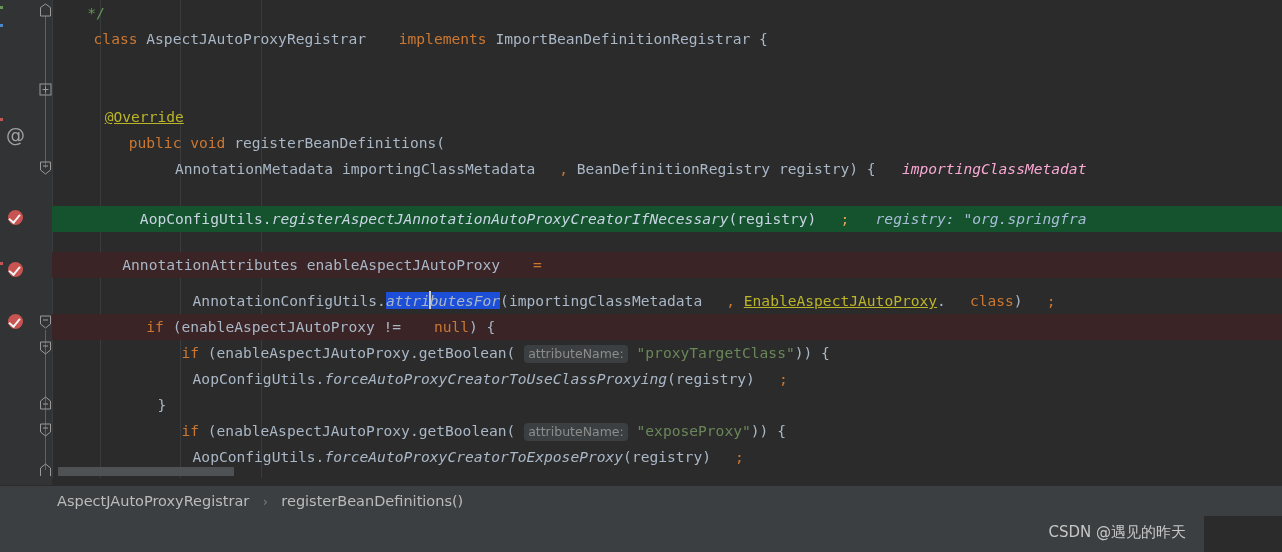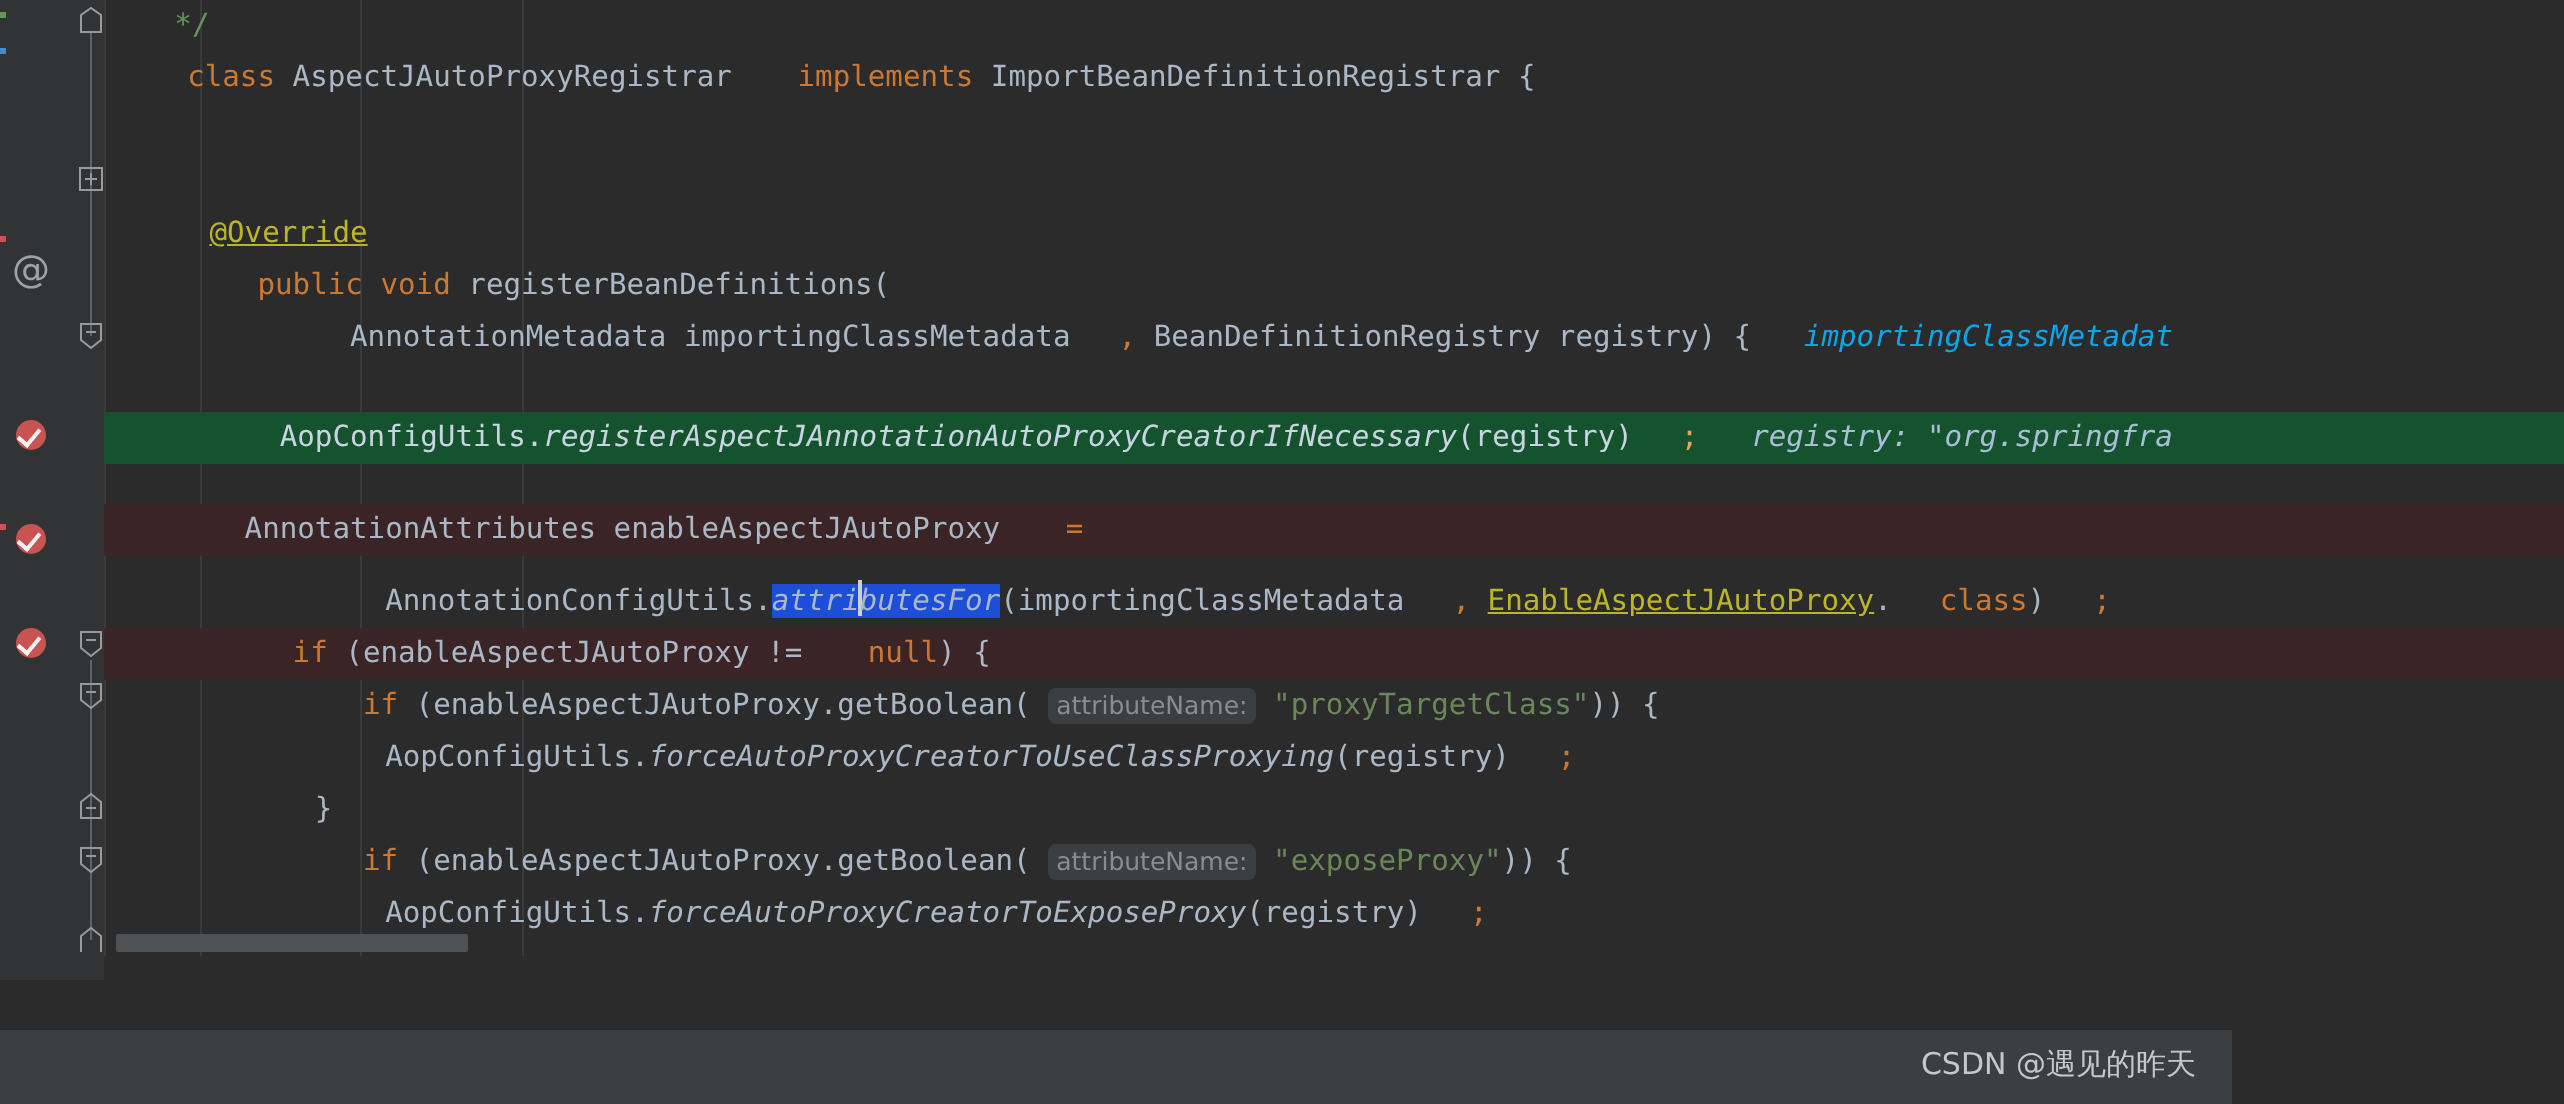--- a/index.html
+++ b/index.html
@@ -124,21 +124,21 @@
   .hint {
     background: #3B3F41;
     color: #8C8C8C;
     border-radius: 4px;
     padding: 1px 4px 2px 4px;
     font-family: "DejaVu Sans", "Liberation Sans", sans-serif;
     font-size: 12.5px;
   }
   
   .vhint {
-    color: #0ea5e9;
+    color: #f9a8d4;
     font-style: italic;
   }
   .sel .vhint { color: #A9BDD8; }
 
   
   .folded {
     background: #3A3E41;
     color: #808080;
   }
 
@@ -191,21 +191,21 @@
   .crumb-sep {
     color: #808080;
     padding: 0 9px;
     font-size: 12px;
   }
 
   
   .status-bar {
     position: absolute;
     left: 0; top: 515px;
-    width: 1116px; height: 37px;
+    width: 1204px; height: 37px;
     background: #3C3F41;
   }
   .watermark {
     position: absolute;
     right: 18px; top: 8px;
     font-family: "DejaVu Sans", "Liberation Sans", sans-serif;
     font-size: 15px;
     color: #C7C7C7;
     white-space: nowrap;
   }
@@ -316,18 +316,25 @@
         <div class="line" style="top: 418px;"><span>            </span><span class="kw">if</span><span class="cls"> (enableAspectJAutoProxy.getBoolean(</span><span> </span><span class="hint">attributeName:</span><span> </span><span class="str">"exposeProxy"</span><span class="cls">)) {</span></div>
         <div class="line" style="top: 444px;"><span class="cls">                AopConfigUtils.</span><span class="met">forceAutoProxyCreatorToExposeProxy</span><span class="cls">(registry)</span><span class="kw">;</span></div>
       </div>
   </div>
 
 
   <div class="hscroll">
     <div class="hscroll-thumb"></div>
   </div>
 
+  <div class="breadcrumb-bar">
+    <div class="breadcrumb">
+      <span>AspectJAutoProxyRegistrar</span>
+      <span class="crumb-sep">›</span>
+      <span>registerBeanDefinitions()</span>
+    </div>
+  </div>
 
   <div class="status-bar">
     <span class="watermark">CSDN @遇见的昨天</span>
   </div>
 
 </div>
 
 </body></html>

